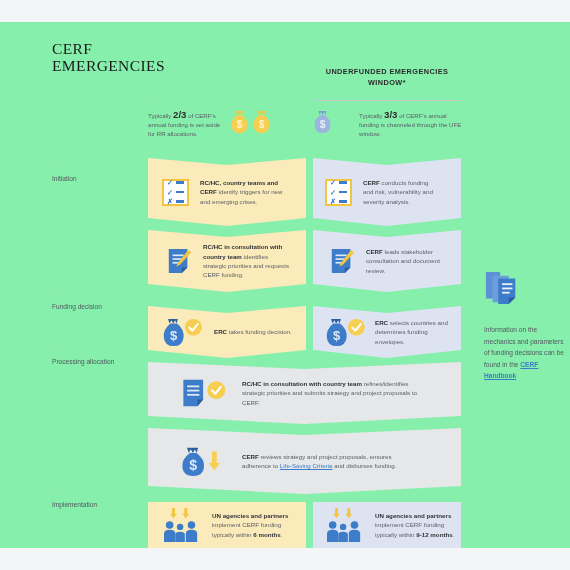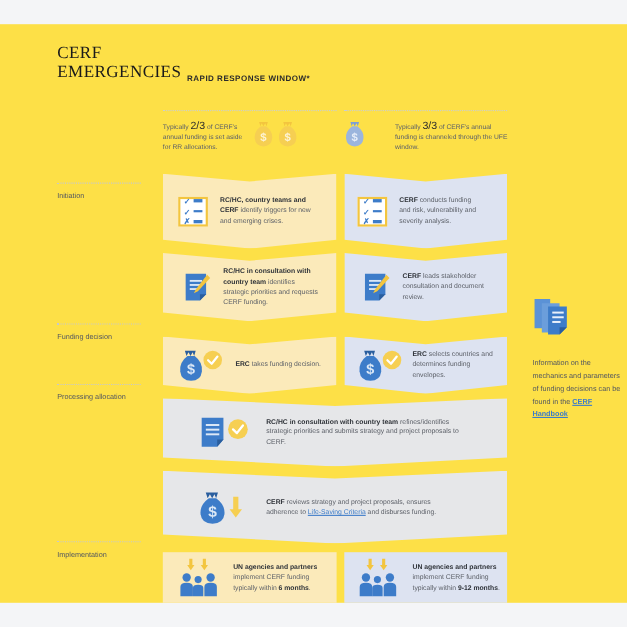--- a/index.html
+++ b/index.html
@@ -6,21 +6,21 @@
   html, body {
     width: 570px; height: 570px;
     background: #f4f5f7;
     font-family: "Liberation Sans", sans-serif;
     overflow: hidden;
   }
   #card {
     position: absolute;
     left: 0; top: 22px;
     width: 570px; height: 526px;
-    background: #fde047;
+    background: #86efac;
   }
 
   
   #title {
     position: absolute;
     left: 52px; top: 18px;
     width: 110px;
     font-family: "Liberation Serif", serif;
     font-size: 15.5px;
     line-height: 17px;
@@ -52,21 +52,21 @@
   
   .intro { position: absolute; top: 88px; height: 46px; }
   #intro-rr  { left: 148px; width: 158px; }
   #intro-ufe { left: 313px; width: 148px; }
   .intro-text {
     position: absolute; top: 0;
     font-size: 6.1px; line-height: 9.2px; color: #5c6068;
   }
   #intro-rr .intro-text  { left: 0;  width: 78px; }
   #intro-ufe .intro-text { left: 46px; width: 104px; }
-  .frac { font-size: 9.6px; font-weight: normal; color: #2b2b2b; margin-top: 16px; }
+  .frac { font-size: 9.6px; font-weight: bold; color: #2b2b2b; margin-top: 16px; }
   .bags { position: absolute; top: 0; display: flex; gap: 3px; }
   #intro-rr .bags  { left: 82px; }
   #intro-ufe .bags { left: 0; }
 
   
   .stage {
     position: absolute; left: 52px; width: 86px;
     font-size: 6.6px; line-height: 9.4px; color: #54585f;
   }
   .stage::before {
@@ -129,21 +129,21 @@
 </head>
 <body>
 
 <div id="card">
 
   <div id="title">
     <div>CERF</div>
     <div>EMERGENCIES</div>
   </div>
 
-  <div class="col-head" id="head-rr">RAPID RESPONSE WINDOW*</div>
+  <div class="col-head" id="head-ufe">UNDERFUNDED EMERGENCIES WINDOW*</div>
   <div class="head-rule" id="rule-rr"></div>
   <div class="head-rule" id="rule-ufe"></div>
 
   <div class="intro" id="intro-rr">
     <div class="intro-text">
       <span>Typically</span>
       <span class="frac">2/3</span>
       <span>of CERF's annual funding is set aside for RR allocations.</span>
     </div>
     <div class="bags">

